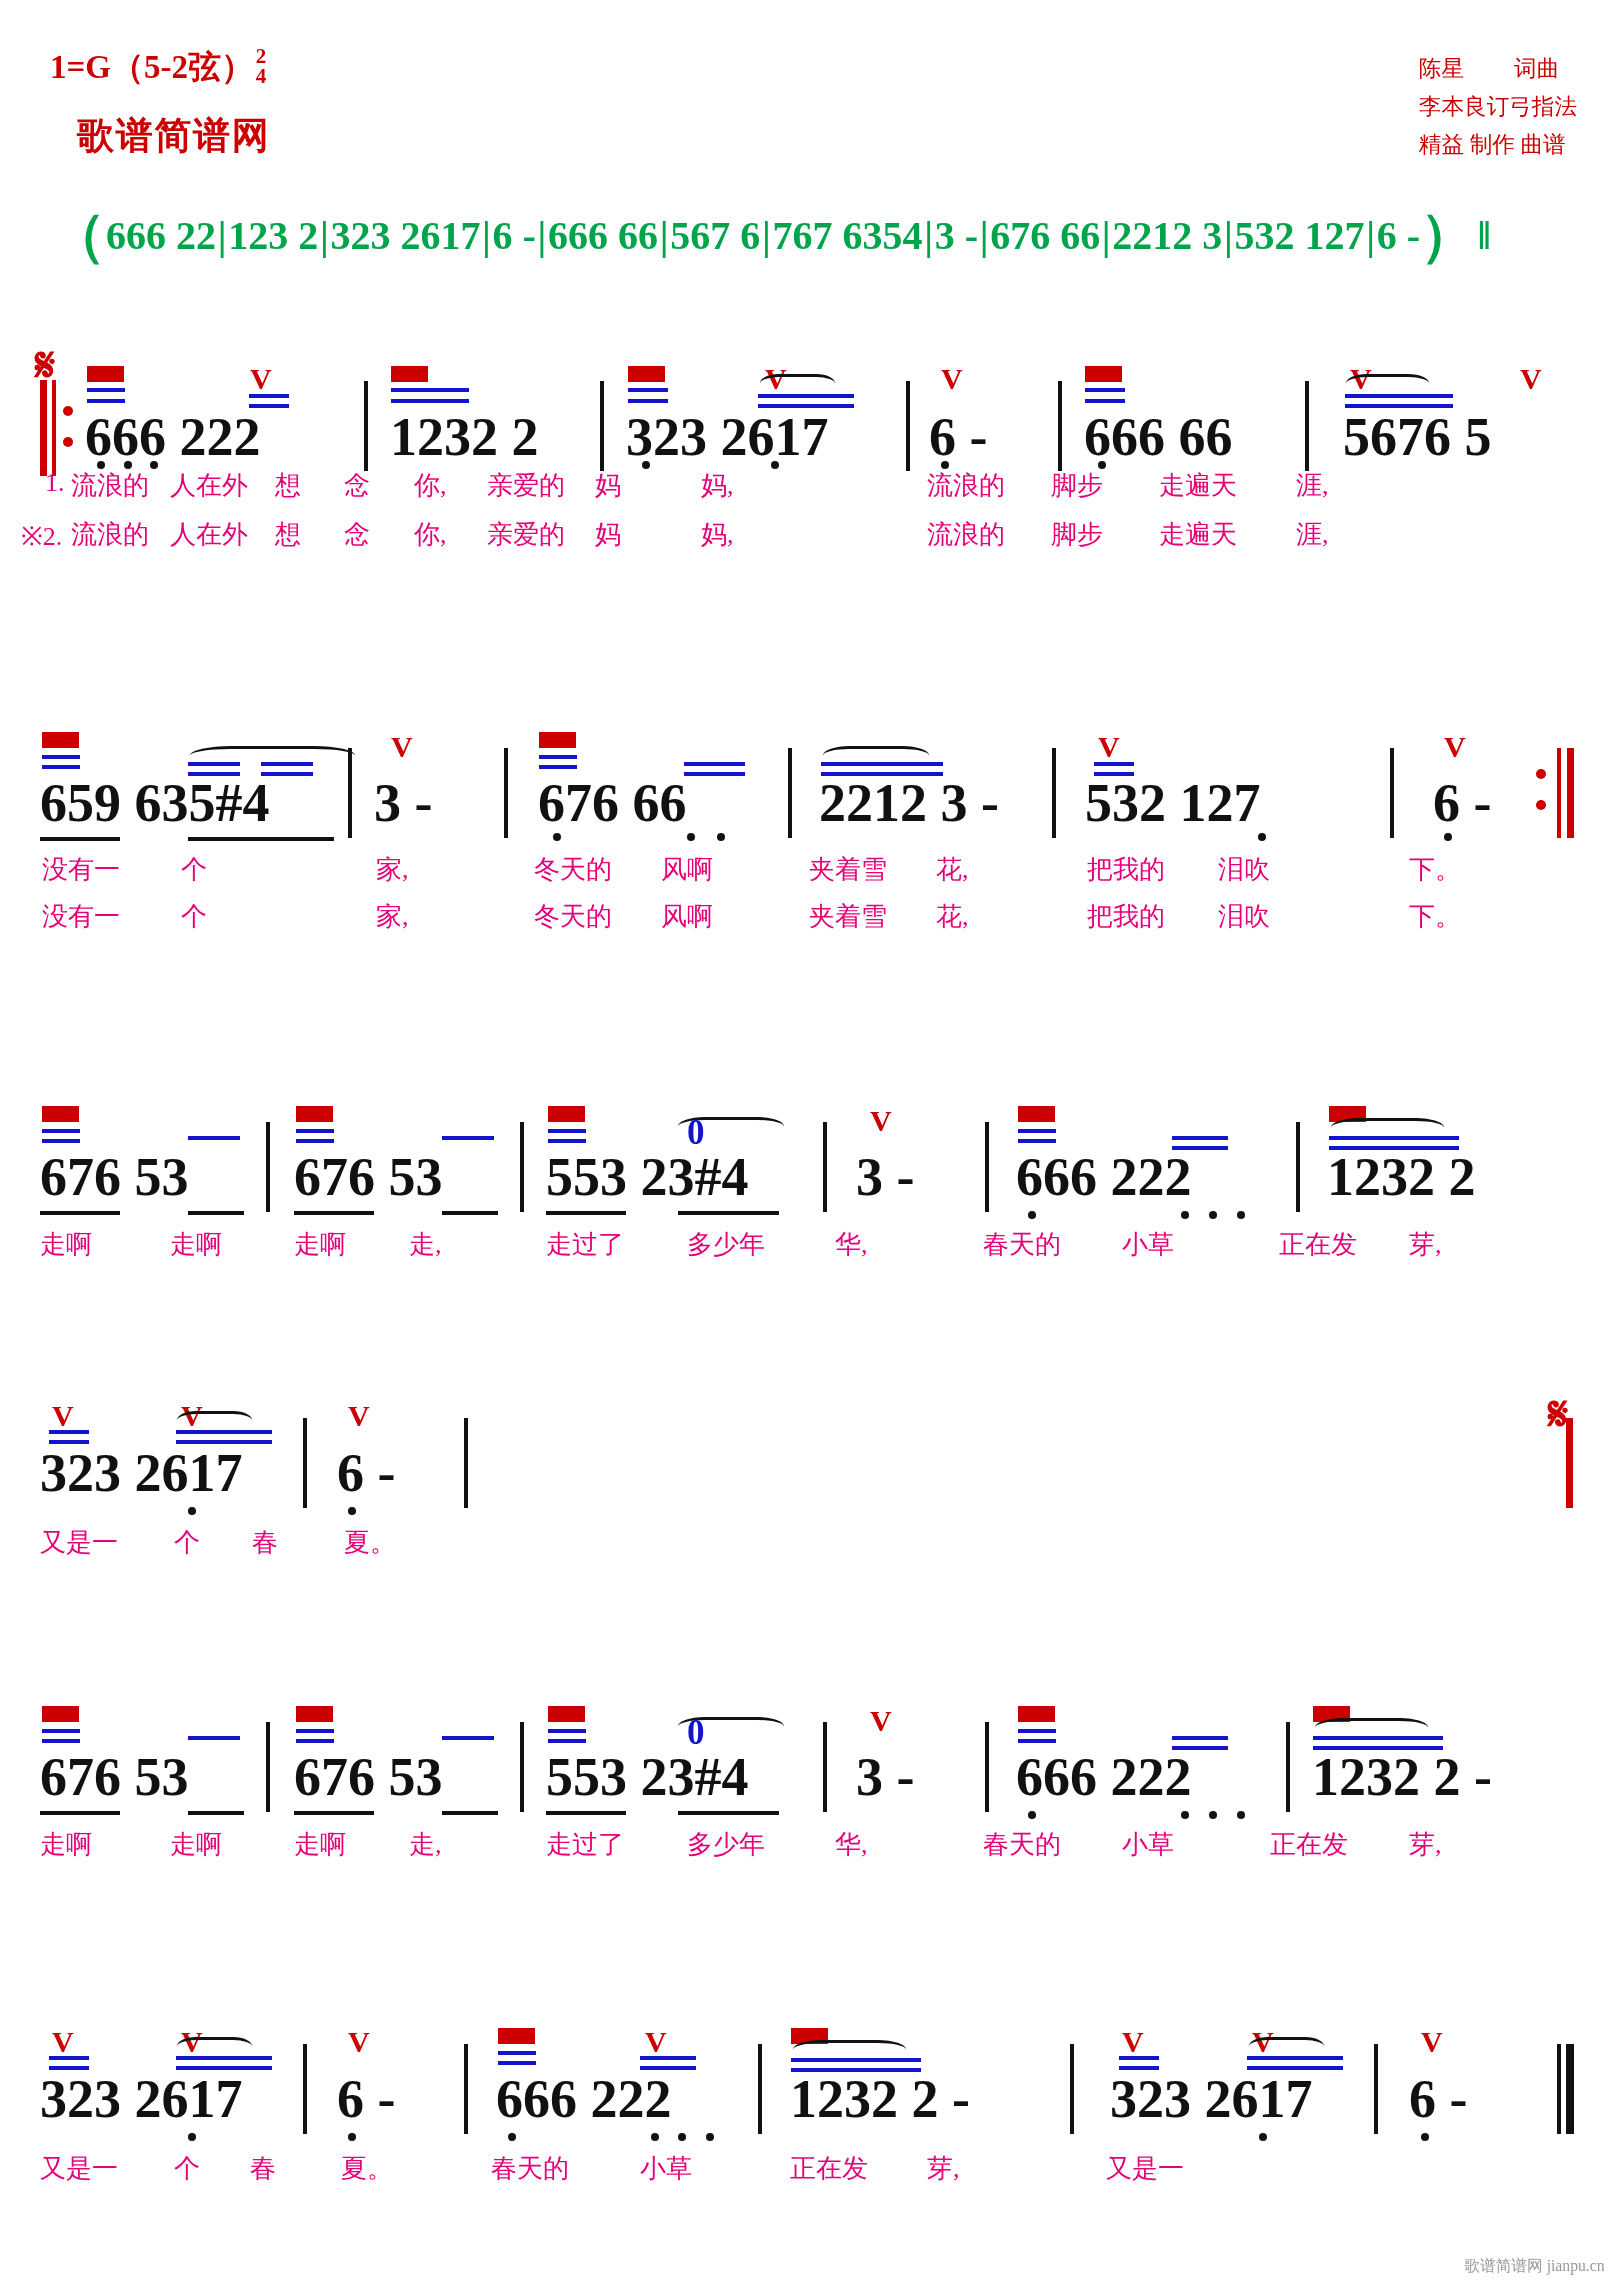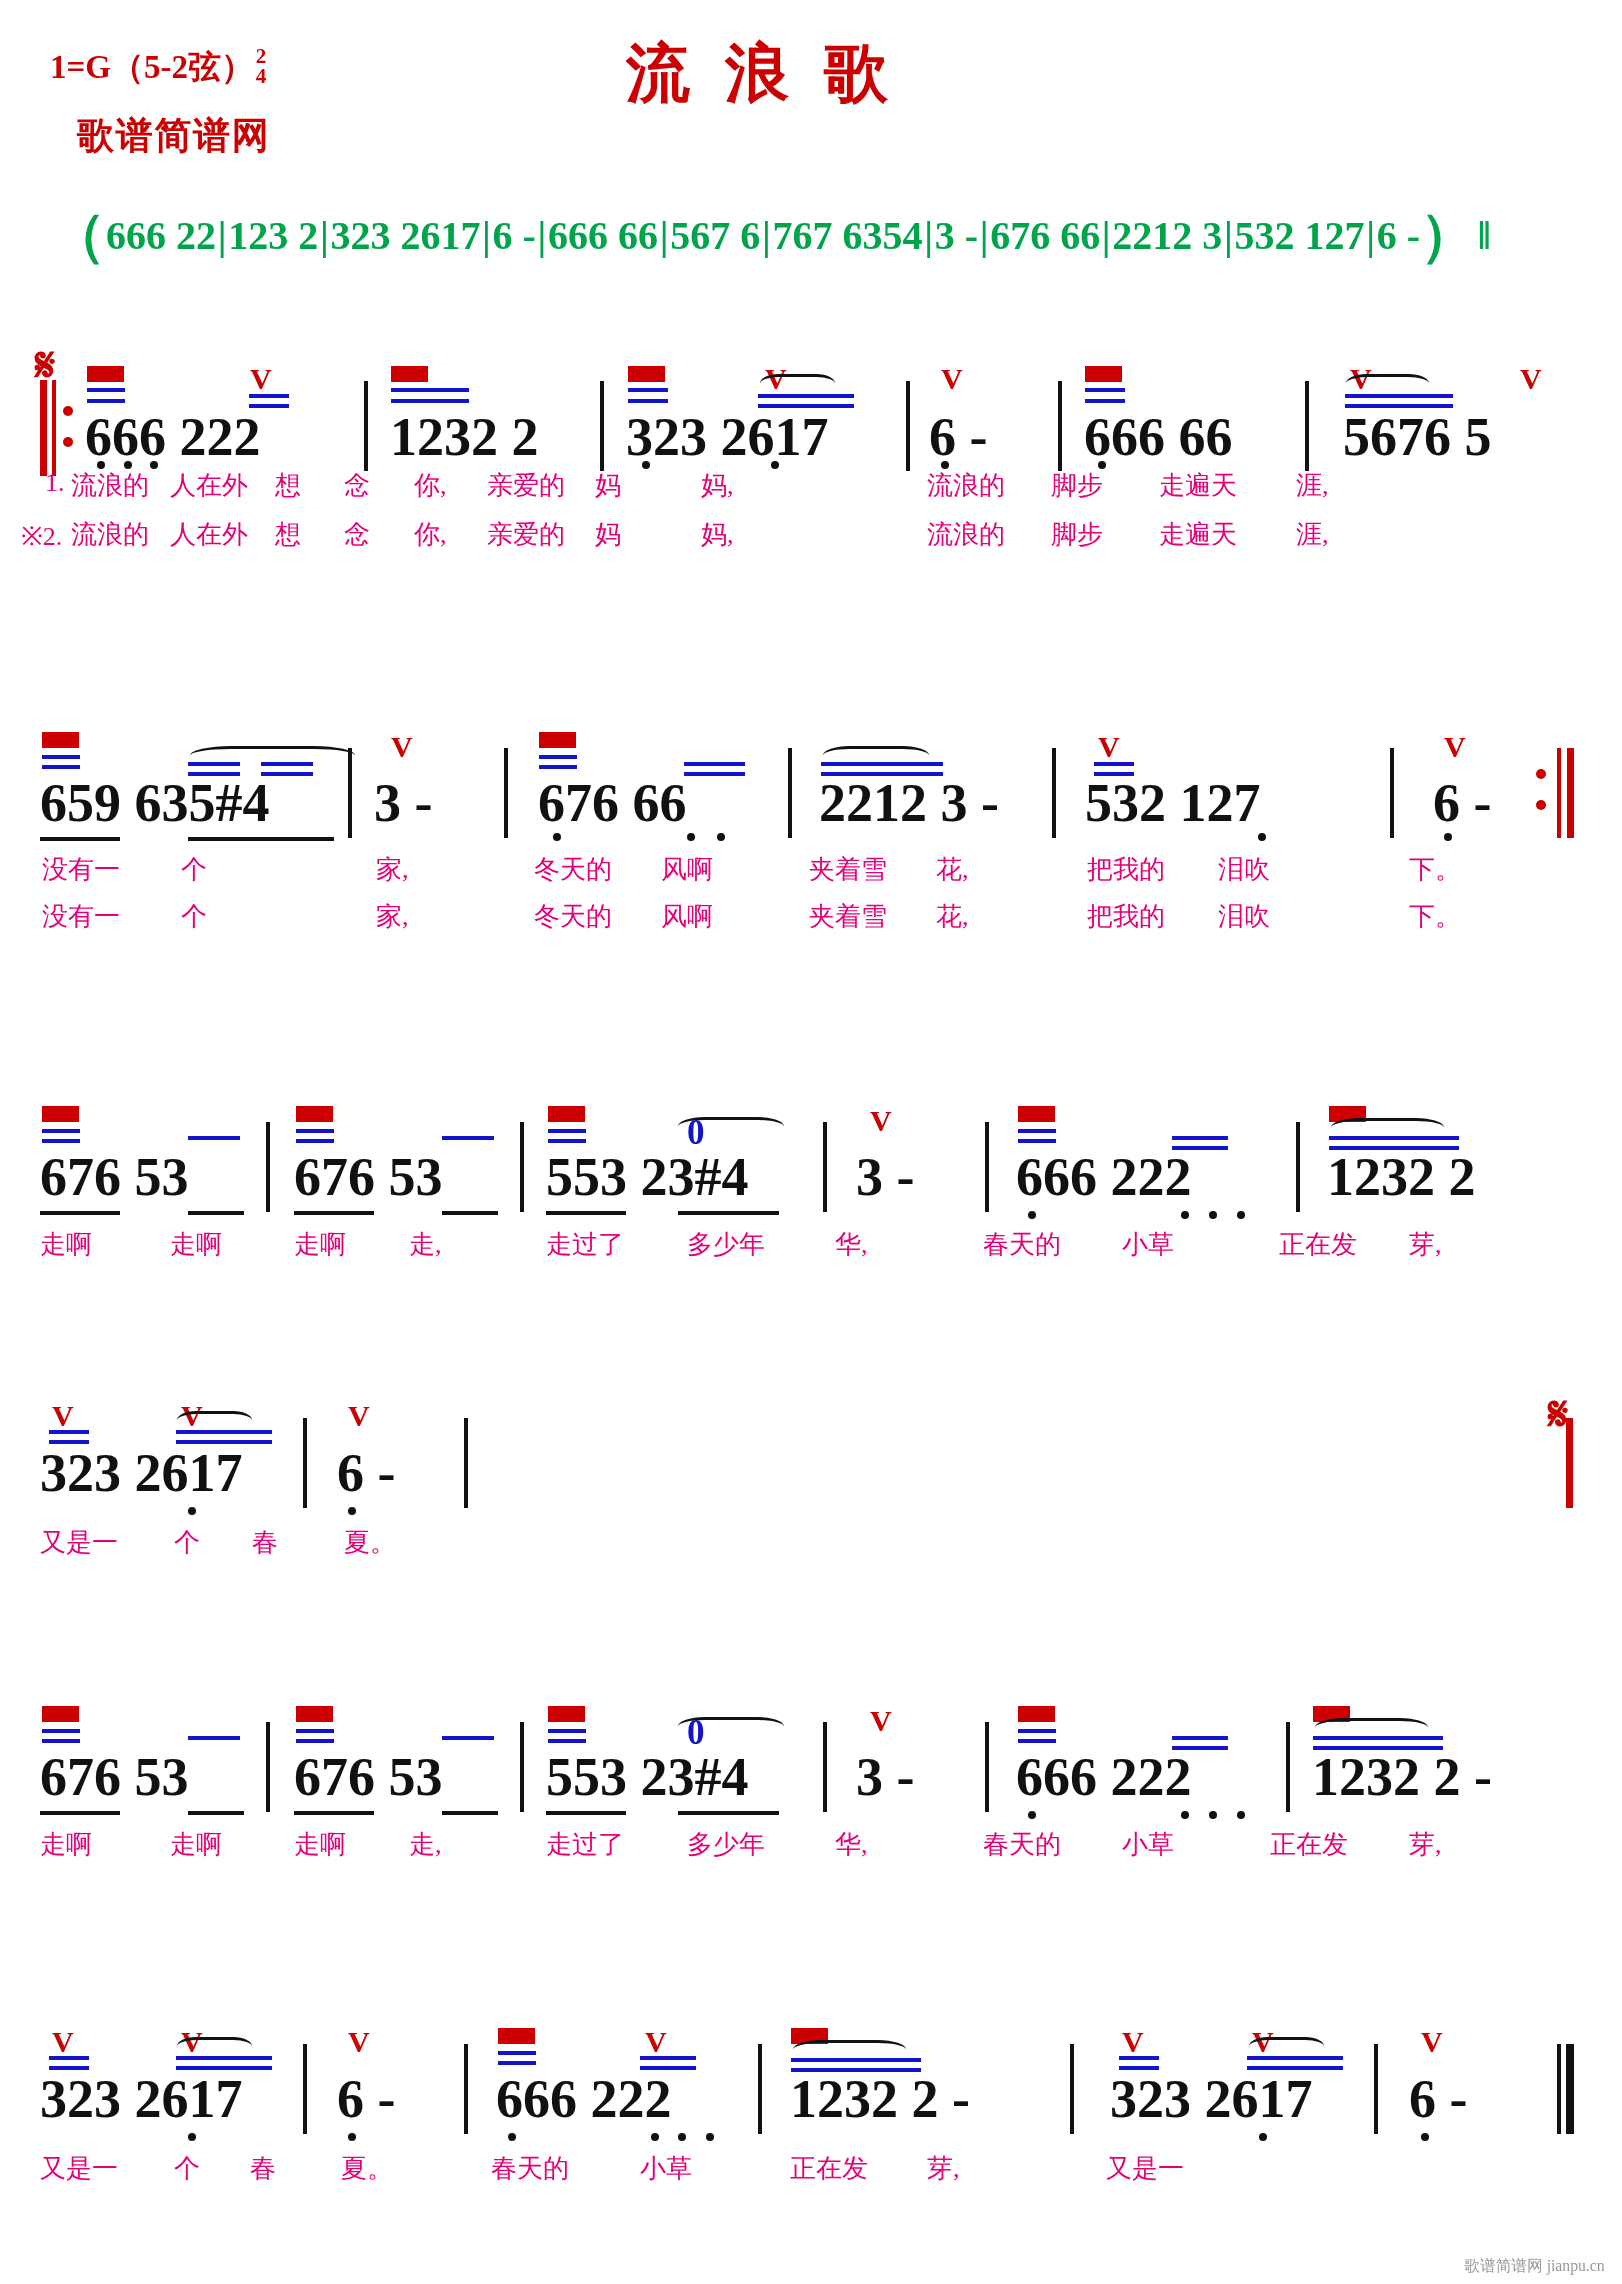--- a/index.html
+++ b/index.html
@@ -95,22 +95,26 @@
 </head>
 <body>
 
 <div class="page">
 
   <div class="hdr-key">
     <span>1=G（5-2弦）</span><span class="frac"><i>2</i><i>4</i></span>
   </div>
 
   <div class="hdr-tempo">歌谱简谱网</div>
-  <div class="hdr-title">流浪歌</div>
-
+
+  <div class="hdr-credits">
+    <div class="row"><span>陈星</span><span class="gap"></span><span>词曲</span></div>
+    <div class="row"><span>李本良订弓指法</span></div>
+    <div class="row"><span>精益 制作 曲谱</span></div>
+  </div>
 
   <div class="prelude">
     <span class="paren">（</span><span>666 22</span><span class="bar">|</span><span>123 2</span><span class="bar">|</span><span>323 2617</span><span class="bar">|</span><span>6 -</span><span class="bar">|</span><span>666 66</span><span class="bar">|</span><span>567 6</span><span class="bar">|</span><span>767 6354</span><span class="bar">|</span><span>3 -</span><span class="bar">|</span><span>676 66</span><span class="bar">|</span><span>2212 3</span><span class="bar">|</span><span>532 127</span><span class="bar">|</span><span>6 -</span><span class="paren">）</span><span class="bar">‖</span>
   </div>
 
   <div class="system" style="top:331px">
     <div class="notes">
 
       <span class="seg-sign" style="left:35px; top:7px;">𝄋</span>
       <div class="repeat-left" style="left:40px; top:49px;">

